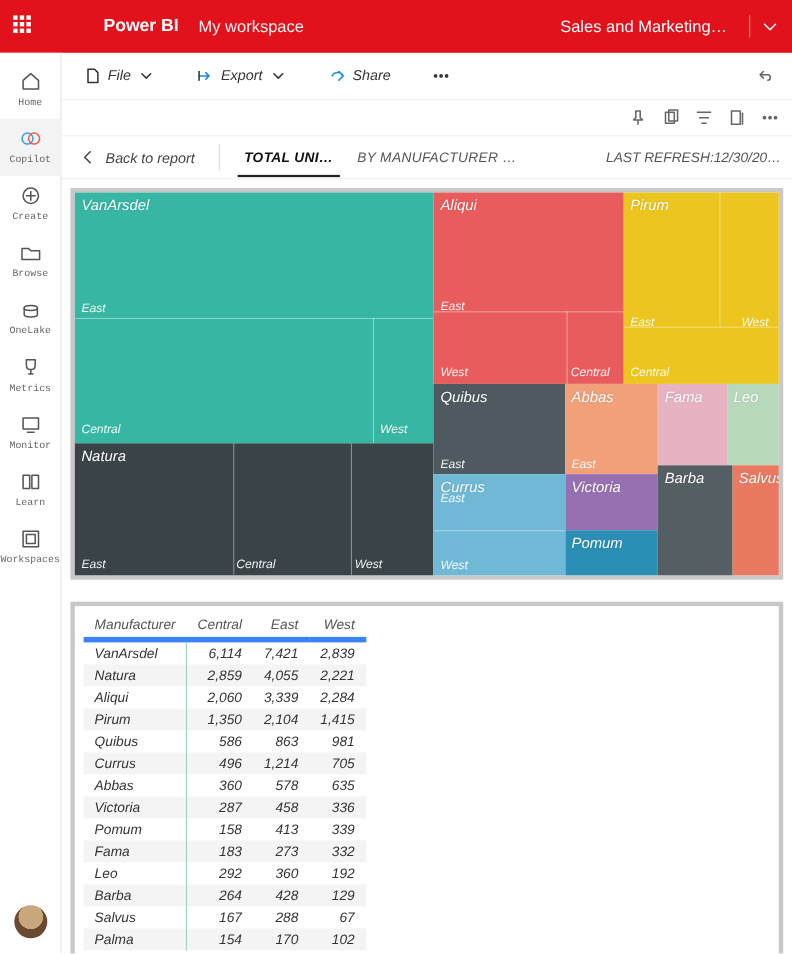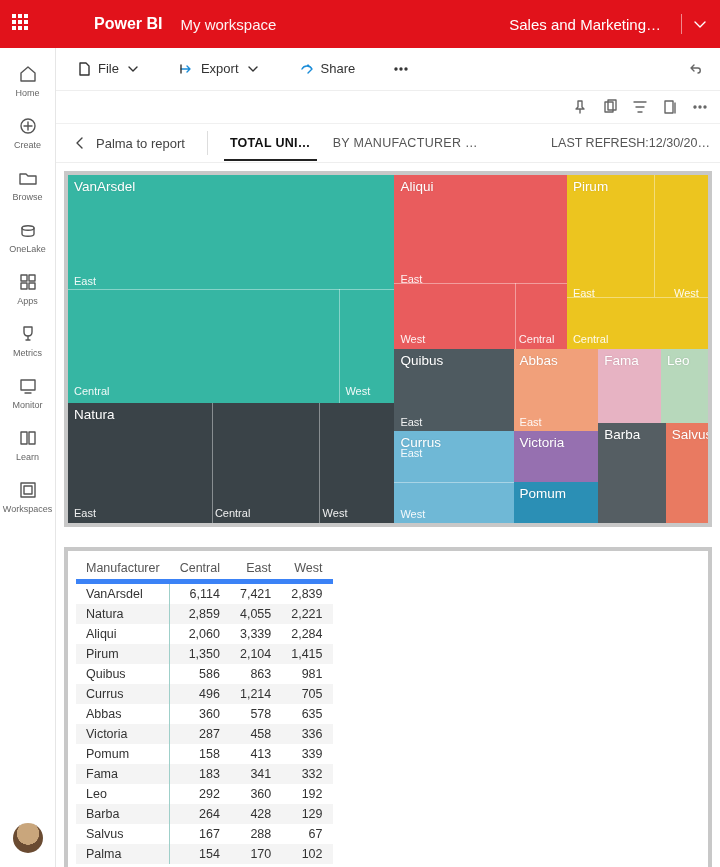--- a/index.html
+++ b/index.html
@@ -15,26 +15,26 @@
   .report-title { font-size: 15px; margin-right: 10px; }
   .divider-v { width: 1px; height: 20px; background: rgba(255,255,255,0.5); margin: 0 10px; }
   .chev { cursor: pointer; }
 
   
   .shell { display: flex; height: calc(867px - 48px); }
   .rail { width: 56px; background: #fff; border-right: 1px solid #e6e6e6; display: flex; flex-direction: column; align-items: center; padding-top: 8px; }
   .rail-item { width: 56px; display: flex; flex-direction: column; align-items: center; justify-content: center; padding: 8px 0 10px; cursor: pointer; color: #555; }
   .rail-item.active { background: #f3f3f3; }
   .rail-item .rail-icon { width: 20px; height: 20px; display: flex; align-items: center; justify-content: center; }
-  .rail-item .rail-label { font-size: 9px; margin-top: 4px; color: #666; }
+  .rail-item .rail-label { font-size: 9px; margin-top: 4px; color: #666; font-family: Liberation Mono, monospace; }
   .rail-spacer { flex: 1; }
   .avatar { width: 30px; height: 30px; border-radius: 50%; background: radial-gradient(circle at 50% 35%, #c9a67c 0 45%, #6a4b32 46% 100%); margin-bottom: 14px; }
 
   
-  .main { flex: 1; display: flex; flex-direction: column; overflow: hidden; }
+  .main { flex: 1; display: flex; flex-direction: column; overflow: hidden; font-style: italic; }
 
   
   .ribbon { height: 44px; border-bottom: 1px solid #eee; display: flex; align-items: center; padding: 0 12px; gap: 6px; }
   .ribbon-btn { display: flex; align-items: center; gap: 6px; padding: 6px 8px; cursor: pointer; color: #333; border-radius: 2px; }
   .ribbon-gap { width: 10px; }
   .ribbon-right { margin-left: auto; display:flex; align-items:center; gap:10px; color:#666; padding-right:4px;}
   .icon16 { width:16px; height:16px; display:inline-flex; align-items:center; justify-content:center; }
 
   .iconrow { height: 34px; display:flex; align-items:center; justify-content:flex-end; padding: 0 12px; gap: 14px; color:#666; border-bottom: 1px solid #f0f0f0; }
   .iconrow .icon16 { cursor:pointer; }
@@ -102,20 +102,29 @@
   <div class="rail">
 
     <div class="rail-item">
       <span class="rail-icon">
           <svg viewBox="0 0 20 20">
             <path d="M3 9 L10 3 L17 9 V17 H3 Z"></path>
           </svg>
         </span>
       <span class="rail-label">Home</span>
     </div>
+    <div class="rail-item active">
+      <span class="rail-icon">
+          <svg viewBox="0 0 20 20">
+            <circle cx="7" cy="10" r="5" stroke="#3ba0e6"></circle>
+            <circle cx="13" cy="10" r="5" stroke="#e95c5d"></circle>
+          </svg>
+        </span>
+      <span class="rail-label">Copilot</span>
+    </div>
     <div class="rail-item">
       <span class="rail-icon">
           <svg viewBox="0 0 20 20">
             <circle cx="10" cy="10" r="7"></circle>
             <path d="M10 6 V14 M6 10 H14"></path>
           </svg>
         </span>
       <span class="rail-label">Create</span>
     </div>
     <div class="rail-item">
@@ -127,31 +136,20 @@
       <span class="rail-label">Browse</span>
     </div>
     <div class="rail-item">
       <span class="rail-icon">
           <svg viewBox="0 0 20 20">
             <path d="M4 8 C4 5 16 5 16 8 V14 C16 17 4 17 4 14 Z"></path>
             <path d="M4 8 C4 11 16 11 16 8"></path>
           </svg>
         </span>
       <span class="rail-label">OneLake</span>
-    </div>
-    <div class="rail-item">
-      <span class="rail-icon">
-          <svg viewBox="0 0 20 20">
-            <rect x="3" y="3" width="6" height="6"></rect>
-            <rect x="11" y="3" width="6" height="6"></rect>
-            <rect x="3" y="11" width="6" height="6"></rect>
-            <rect x="11" y="11" width="6" height="6"></rect>
-          </svg>
-        </span>
-      <span class="rail-label">Apps</span>
     </div>
     <div class="rail-item">
       <span class="rail-icon">
           <svg viewBox="0 0 20 20">
             <path d="M6 3 H14 V8 C14 11 12 12 10 12 C8 12 6 11 6 8 Z"></path>
             <path d="M8 16 H12 M10 12 V16"></path>
           </svg>
         </span>
       <span class="rail-label">Metrics</span>
     </div>
@@ -277,21 +275,21 @@
         </span>
     </div>
 
     <div class="crumbs">
       <div class="crumb-back">
         <span class="icon16">
             <svg viewBox="0 0 16 16">
               <path d="M10 3 L5 8 L10 13"></path>
             </svg>
           </span>
-        <span>Palma to report</span>
+        <span>Back to report</span>
       </div>
       <div class="crumb-sep"></div>
       <div class="crumb-tab active">TOTAL UNI…</div>
       <div class="crumb-tab">BY MANUFACTURER …</div>
       <div class="crumbs-right">
         <span>LAST REFRESH:</span><span>12/30/20…</span>
       </div>
     </div>
 
     <div class="visuals">
@@ -425,21 +423,21 @@
               </tr>
               <tr>
                 <td class="mfr">Pomum</td>
                 <td class="num">158</td>
                 <td class="num">413</td>
                 <td class="num">339</td>
               </tr>
               <tr class="z">
                 <td class="mfr">Fama</td>
                 <td class="num">183</td>
-                <td class="num">341</td>
+                <td class="num">273</td>
                 <td class="num">332</td>
               </tr>
               <tr>
                 <td class="mfr">Leo</td>
                 <td class="num">292</td>
                 <td class="num">360</td>
                 <td class="num">192</td>
               </tr>
               <tr class="z">
                 <td class="mfr">Barba</td>

